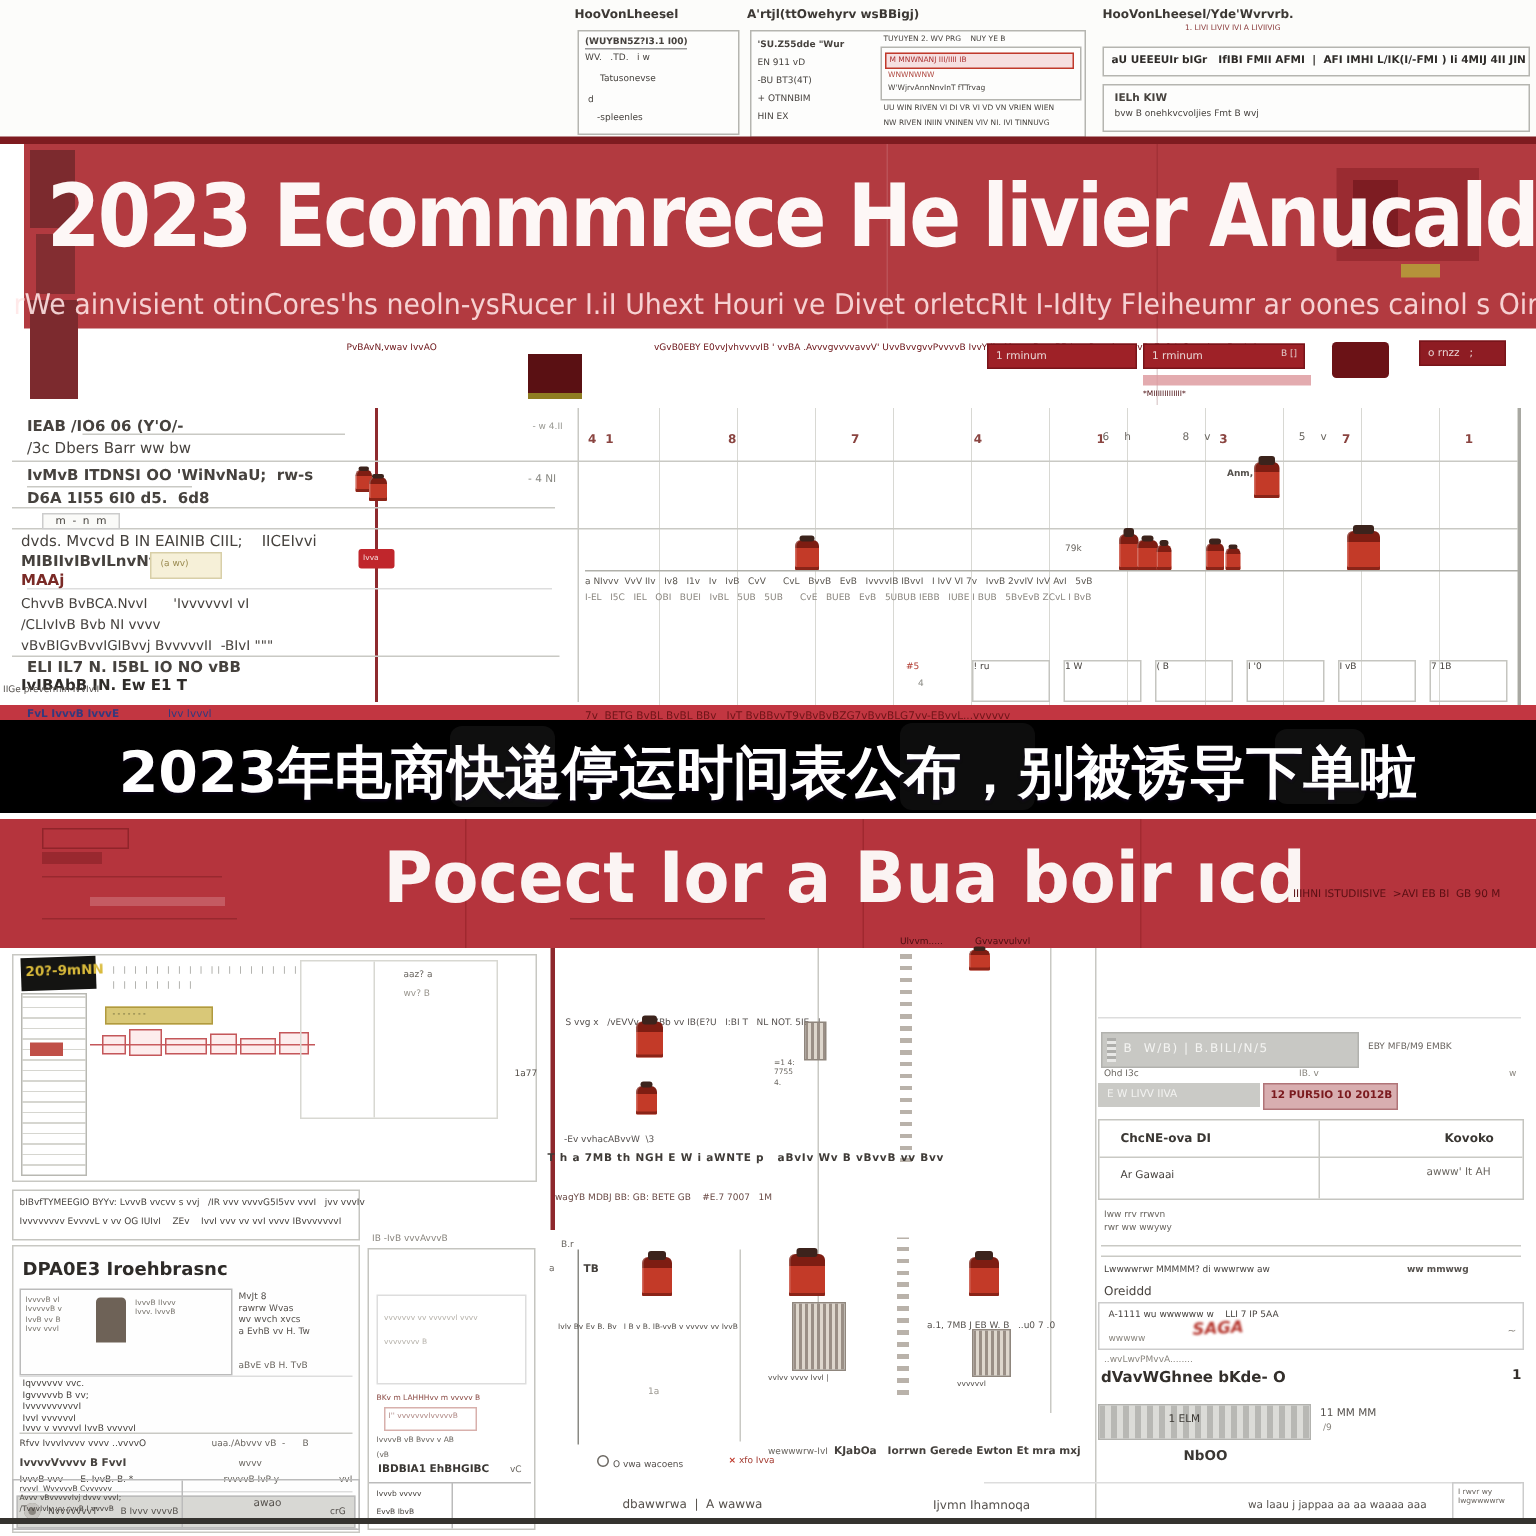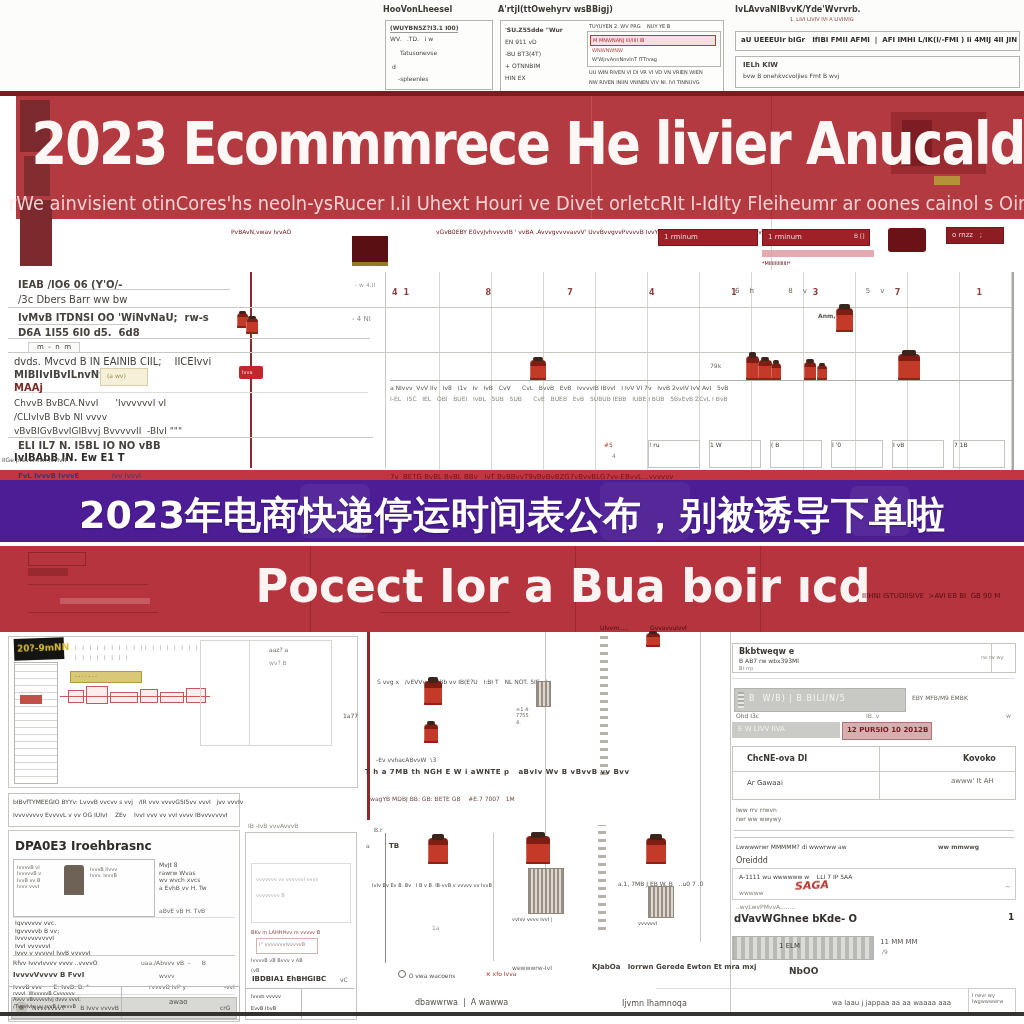--- a/index.html
+++ b/index.html
@@ -53,21 +53,21 @@
       <div class="abs" style="left:2px;top:3px;width:124px;height:9px;border:1px solid #c0392b;background:#f6dfe0">
         <div class="abs g g5" style="left:2px;top:1px;color:#a33;">M MNWNANJ III/IIII IB</div>
       </div>
       <div class="abs g g5" style="left:4px;top:15px;color:#b04a42">WNWNWNW</div>
       <div class="abs g g5" style="left:4px;top:24px">W'WjrvAnnNnvInT fTTrvag</div>
     </div>
     <div class="abs g g5" style="left:88px;top:48px">UU WIN RIVEN VI DI VR VI VD VN VRIEN WIEN</div>
     <div class="abs g g5" style="left:88px;top:58px">NW RIVEN INIIN VNINEN VIV NI. IVI TINNUVG</div>
   </div>
 
-  <div class="abs g g8 b" style="left:735px;top:5px;color:#3c3834">IvLAvvaNIBvvK/Yde'Wvrvrb.</div>
+  <div class="abs g g8 b" style="left:735px;top:5px;color:#3c3834">HooVonLheesel/Yde'Wvrvrb.</div>
   <div class="abs g g5" style="left:790px;top:16px;color:#8a3a3a">1. LIVI LIVIV IVI A LIVIIVIG</div>
   <div class="abs panelbox" style="left:735px;top:31px;width:283px;height:18px">
     <div class="abs g g7 b" style="left:5px;top:4px;color:#2e2b28">aU UEEEUIr bIGr   IfIBI FMII AFMI  |  AFI IMHI L/IK(I/-FMI ) Ii 4MIJ 4II JIN</div>
   </div>
   <div class="abs panelbox" style="left:735px;top:56px;width:283px;height:30px">
     <div class="abs g g7 b" style="left:7px;top:4px">IELh KIW</div>
     <div class="abs g g6" style="left:7px;top:15px">bvw B onehkvcvoljies Fmt B wvj</div>
   </div>
   <div class="abs" style="left:0;top:91px;width:1024px;height:5px;background:#7e1b20"></div>
 
@@ -171,21 +171,21 @@
     <div style="width:50px;border:1px solid #c5c5c0" class="g g6">I vB</div>
     <div style="width:50px;border:1px solid #c5c5c0" class="g g6">7 1B</div>
   </div>
 
   <div class="abs" style="left:0;top:470px;width:1024px;height:14px;background:#c23641">
     <span class="abs g g7 b" style="left:18px;top:2px;color:#33397e">FvL IvvvB IvvvE</span>
     <span class="abs g g7" style="left:112px;top:2px;color:#33397e">Ivv IvvvI</span>
     <span class="abs g g7" style="left:390px;top:3px;color:#6e1418">7v  BETG BvBL BvBL BBv   IvT BvBBvvT9vBvBvBZG7vBvvBLG7vv-EBvvL...vvvvvv</span>
   </div>
 
-  <div class="abs" style="left:0;top:480px;width:1024px;height:62px;background:#4c1d95">
+  <div class="abs" style="left:0;top:480px;width:1024px;height:62px;background:#000000">
     <div class="abs" style="left:300px;top:4px;width:70px;height:54px;background:rgba(255,255,255,.06);border-radius:8px"></div>
     <div class="abs" style="left:600px;top:2px;width:90px;height:58px;background:rgba(255,255,255,.05);border-radius:8px"></div>
     <div class="abs" style="left:850px;top:6px;width:60px;height:50px;background:rgba(255,255,255,.06);border-radius:8px"></div>
     <div class="abs b" style="left:50%;top:10px;transform:translateX(-50%);white-space:nowrap;font-size:38px;
          color:#ffffff;font-family:'DejaVu Sans',sans-serif;text-shadow:0 1px 2px rgba(30,10,60,.4)">2023年电商快递停运时间表公布，别被诱导下单啦</div>
   </div>
 
   <div class="abs" style="left:0;top:546px;width:1024px;height:86px;background:#b5343d">
     <div class="abs" style="left:28px;top:6px;width:56px;height:12px;border:1px solid rgba(90,12,16,.4)"></div>
     <div class="abs" style="left:28px;top:22px;width:40px;height:8px;background:rgba(90,12,16,.3)"></div>
@@ -252,21 +252,21 @@
   <div class="abs g g6" style="left:370px;top:795px;color:#6a4a45">wagYB MDBJ BB: GB: BETE GB    #E.7 7007   1M</div>
 
   <div class="abs figure" style="left:526px;top:836px;width:24px;height:28px"></div>
   <div class="abs cage" style="left:528px;top:868px;width:34px;height:44px"></div>
   <div class="abs g g5" style="left:512px;top:916px;color:#55514d">vvIvv vvvv IvvI |</div>
   <div class="abs figure" style="left:646px;top:838px;width:20px;height:26px"></div>
   <div class="abs cage" style="left:648px;top:886px;width:24px;height:30px"></div>
   <div class="abs g g5" style="left:638px;top:920px;color:#55514d">vvvvvvI</div>
   <div class="abs g g6" style="left:618px;top:880px;color:#55514d">a.1, 7MB J EB W. B   ..u0 7 .0</div>
   <div class="abs g g6" style="left:512px;top:964px;color:#6a6660">wewwwrw-IvI</div>
-  <div class="abs g g7 b" style="left:592px;top:963px;color:#44403c">KJabOa   Iorrwn Gerede Ewton Et mra mxj</div>
+  <div class="abs g g7 b" style="left:556px;top:963px;color:#44403c">KJabOa   Iorrwn Gerede Ewton Et mra mxj</div>
   <div class="abs g g8" style="left:622px;top:999px;color:#55514d">Ijvmn Ihamnoqa</div>
 
   <div class="abs vline" style="left:385px;top:833px;height:130px;background:#8a8a84"></div>
   <div class="abs vline" style="left:493px;top:833px;height:128px"></div>
   <div class="abs g g6" style="left:374px;top:826px;color:#6a6660">B.r</div>
   <div class="abs g g6" style="left:366px;top:842px;color:#6a6660">a</div>
   <div class="abs g g7 b" style="left:389px;top:842px;color:#44403c">TB</div>
   <div class="abs figure" style="left:428px;top:838px;width:20px;height:26px"></div>
   <div class="abs g g5" style="left:372px;top:882px;color:#55514d">IvIv Bv Ev B. Bv   I B v B. IB-vvB v vvvvv vv IvvB</div>
   <div class="abs g g6" style="left:432px;top:924px;color:#9a968f">1a</div>
@@ -342,27 +342,20 @@
     <div class="abs g g5" style="left:5px;top:124px;color:#6a6660">IvvvvB vB Bvvv v AB</div>
     <div class="abs g g5" style="left:5px;top:134px;color:#6a6660">(vB</div>
     <div class="abs g g7 b" style="left:6px;top:142px;color:#3a3733">IBDBIA1 EhBHGIBC</div>
     <div class="abs g g6" style="left:94px;top:143px;color:#6a6660">vC</div>
     <div class="abs rule" style="left:0;top:155px;width:108px;background:#bbb"></div>
     <div class="abs vline" style="left:55px;top:155px;height:31px;background:#bbb"></div>
     <div class="abs g g5" style="left:5px;top:160px">Ivvvb vvvvv</div>
     <div class="abs g g5" style="left:5px;top:172px">EvvB IbvB</div>
   </div>
 
-  <div class="abs" style="left:732px;top:643px;width:282px;height:28px;border:1px solid #c5c5c0">
-    <div class="abs g g8 b" style="left:6px;top:3px;color:#3a3733">Bkbtweqw e</div>
-    <div class="abs g g6" style="left:6px;top:13px">B AB7 rw wbx393Ml</div>
-    <div class="abs g g5" style="left:6px;top:21px;color:#8a867f">Bt rrp</div>
-    <div class="abs vline" style="left:258px;top:0;height:28px"></div>
-    <div class="abs g g5" style="left:248px;top:10px;color:#8a867f">rw rw wy</div>
-  </div>
   <div class="abs rule" style="left:732px;top:678px;width:282px;background:#ddd"></div>
   <div class="abs" style="left:734px;top:688px;width:170px;height:22px;background:#c8c8c4;border:1px solid #b2b2ae">
     <span class="g g8" style="position:absolute;left:14px;top:5px;color:#f4f4f2;letter-spacing:1px">B  W/B) | B.BILI/N/5</span>
     <span style="position:absolute;left:3px;top:3px;width:6px;height:16px;background:repeating-linear-gradient(0deg,#e8e8e6 0 2px,#adadaa 2px 4px)"></span>
   </div>
   <div class="abs g g6" style="left:912px;top:694px;color:#6a6560">EBY MFB/M9 EMBK</div>
   <div class="abs g g6" style="left:736px;top:712px;color:#6a6660">Ohd I3c</div>
   <div class="abs g g6" style="left:866px;top:712px;color:#8a867f">IB. v</div>
   <div class="abs g g6" style="left:1006px;top:712px;color:#8a867f">w</div>
   <div class="abs" style="left:732px;top:722px;width:108px;height:16px;background:#cacac6">

